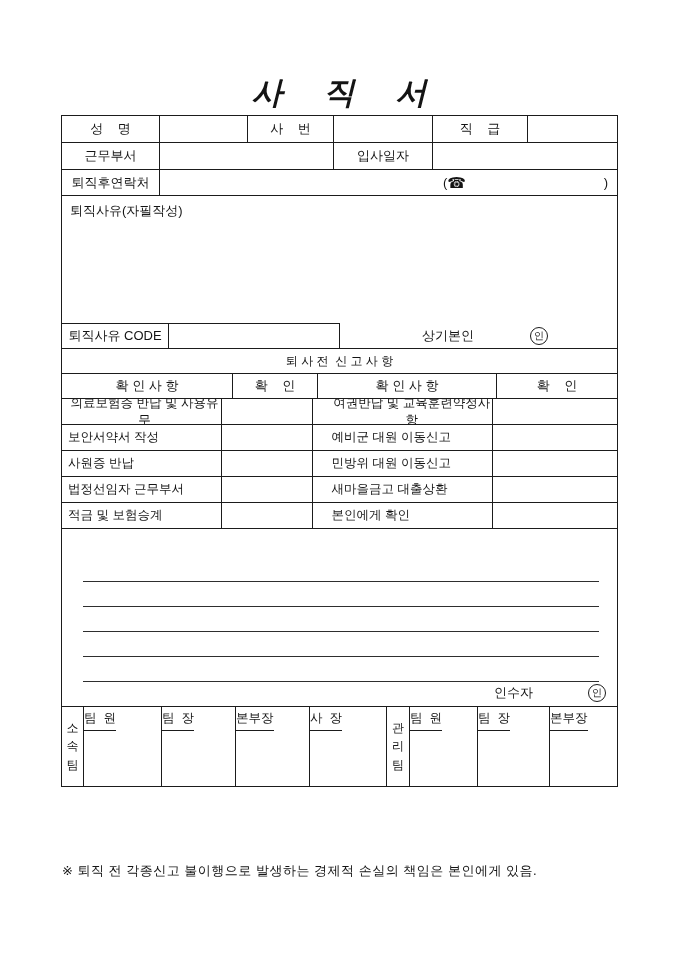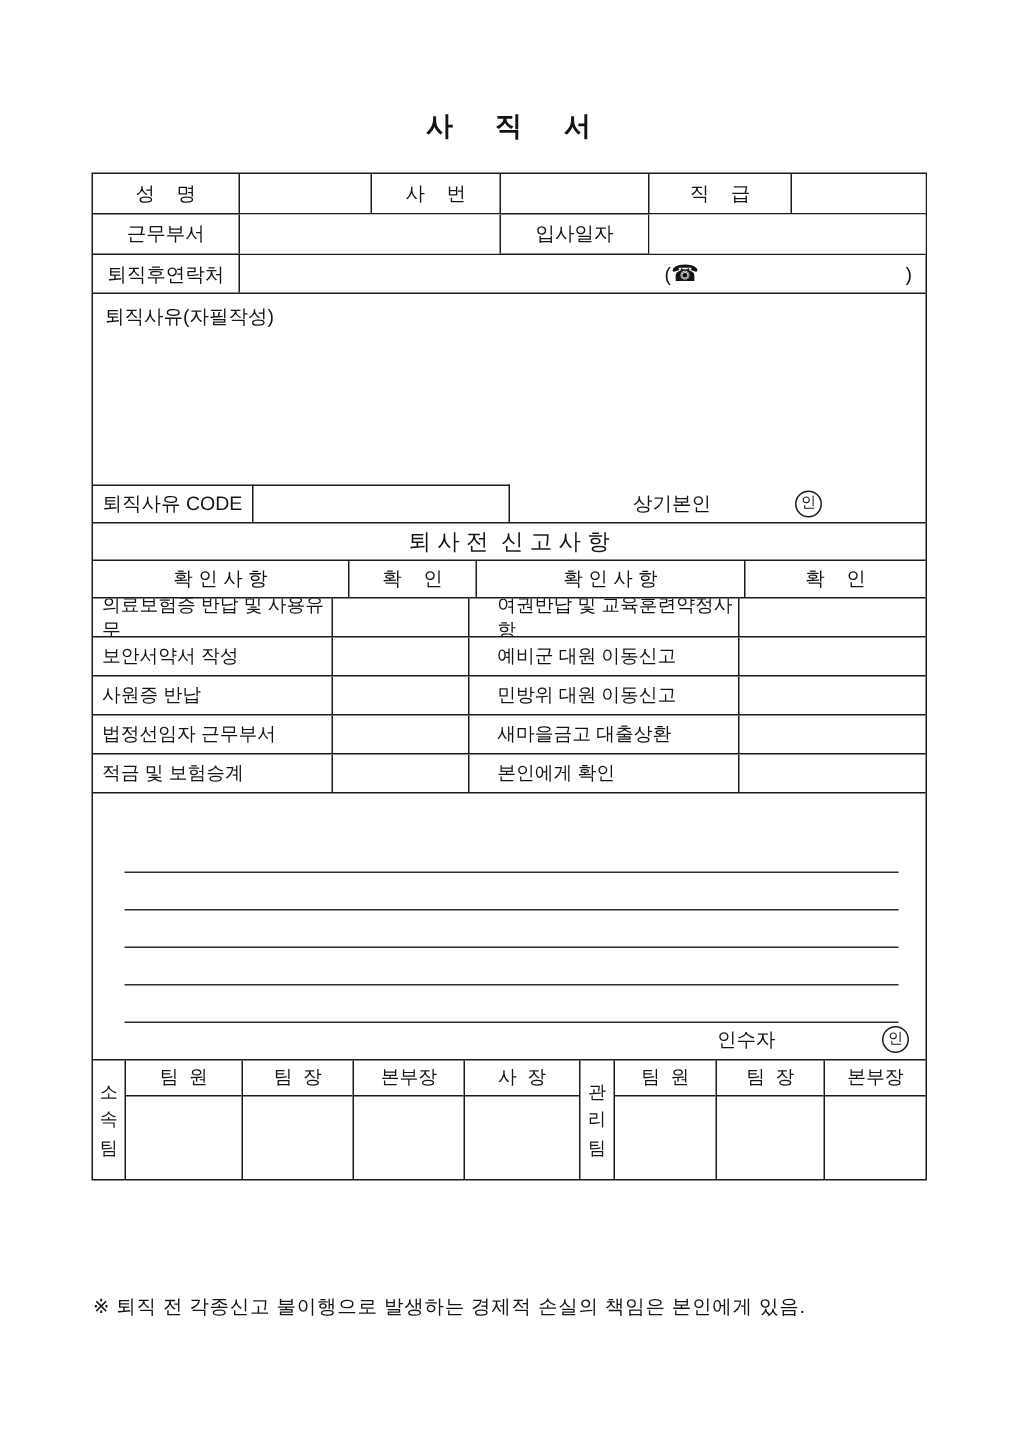--- a/index.html
+++ b/index.html
@@ -8,34 +8,35 @@
     position: relative;
     font-family: "Liberation Sans", "DejaVu Sans", sans-serif;
     color: #141414;
   }
   .pre { white-space: pre; }
 
   .title {
     position: absolute; top: 72px; left: 0; right: 0;
     text-align: center;
     font-family: "Liberation Serif", "DejaVu Serif", serif;
-    font-size: 18px; font-weight: bold; letter-spacing: 2px;
+    font-size: 31px; font-weight: bold; letter-spacing: 2px;
     white-space: pre;
+    font-style: italic;
   }
 
   .frame {
     position: absolute; top: 115px; left: 61px;
     width: 557px;
     border: 1px solid #1b1b1b;
   }
   .row { display: flex; border-bottom: 1px solid #1b1b1b; height: 27px; }
   .cell {
     border-right: 1px solid #1b1b1b;
     display: flex; align-items: center; justify-content: center;
-    font-size: 13px; overflow: hidden;
+    font-size: 13px; overflow: hidden; text-align: center;
   }
   .cell.last { border-right: none; }
   .cell.fill { background: #fff; }
   .lbl { white-space: pre; }
 
   
   .phone-cell { justify-content: flex-start; padding-left: 283px; padding-right: 9px; }
   .phone-cell .spacer { flex: 1; }
   .phone-glyph { font-size: 15px; line-height: 1; }
 
@@ -56,49 +57,49 @@
   .seal {
     display: inline-flex; align-items: center; justify-content: center;
     width: 18px; height: 18px; border: 1px solid #1b1b1b; border-radius: 50%;
     font-size: 10px; line-height: 1; flex: none;
   }
   .signer-area .seal { margin-left: 56px; }
 
   .band {
     height: 25px; border-bottom: 1px solid #1b1b1b;
     display: flex; align-items: center; justify-content: center;
-    font-size: 15px; white-space: pre;
+    font-size: 12px; white-space: pre;
   }
 
   
   .chk-head { height: 25px; }
   .chk-row { height: 26px; gap: 12px; }
   .item-cell { justify-content: flex-start; padding-left: 6px; font-size: 12.5px; }
 
   
   .sect-handover { position: relative; height: 178px; border-bottom: 1px solid #1b1b1b; }
   .wline { position: absolute; left: 21px; width: 516px; height: 0; border-top: 1px solid #2e2e2e; }
   .receiver-row {
     position: absolute; right: 11px; bottom: 4px;
-    display: flex; align-items: center; font-size: 13px; gap: 16px;
+    display: flex; align-items: center; font-size: 13px;
   }
   .receiver-row .seal { margin-left: 55px; }
 
   
   .sect-attach { height: 42px; border-bottom: 1px solid #1b1b1b; padding: 9px 0 0 7px; font-size: 13px; }
 
   
   .approval { display: flex; height: 79px; }
   .ap-group {
     display: flex; align-items: center; justify-content: center;
     border-right: 1px solid #1b1b1b;
     font-size: 12px; line-height: 1.55; text-align: center;
     word-break: break-all; padding: 0 3px;
   }
-  .ap-col { display: flex; flex-direction: column; border-right: 1px solid #1b1b1b; }
+  .ap-col { display: flex; flex-direction: row; border-right: 1px solid #1b1b1b; }
   .ap-col.last { border-right: none; }
   .ap-head {
     height: 24px; border-bottom: 1px solid #1b1b1b;
     display: flex; align-items: center; justify-content: center;
     font-size: 12.5px; white-space: pre;
   }
   .ap-body { flex: 1; }
 
   .footnote { position: absolute; top: 862px; left: 62px; width: 550px; font-size: 13px; letter-spacing: 0.5px; }
 </style>

